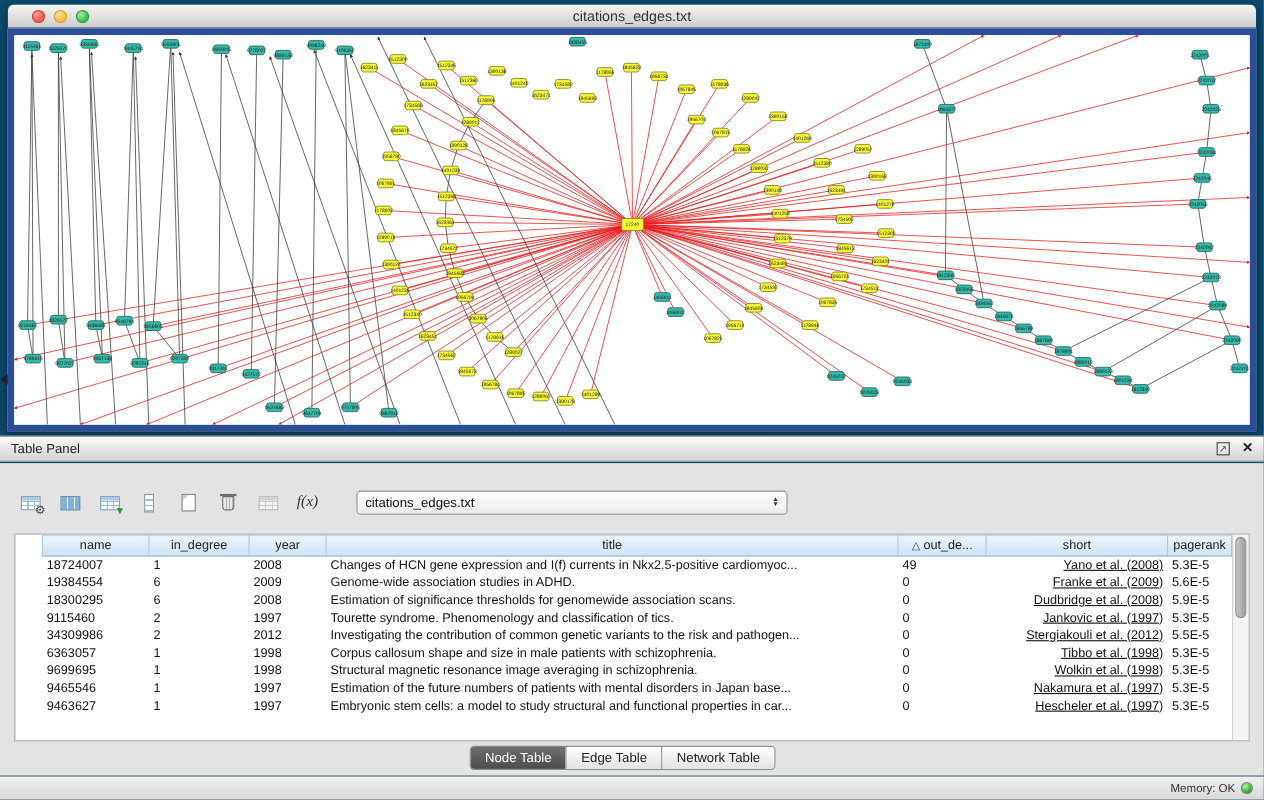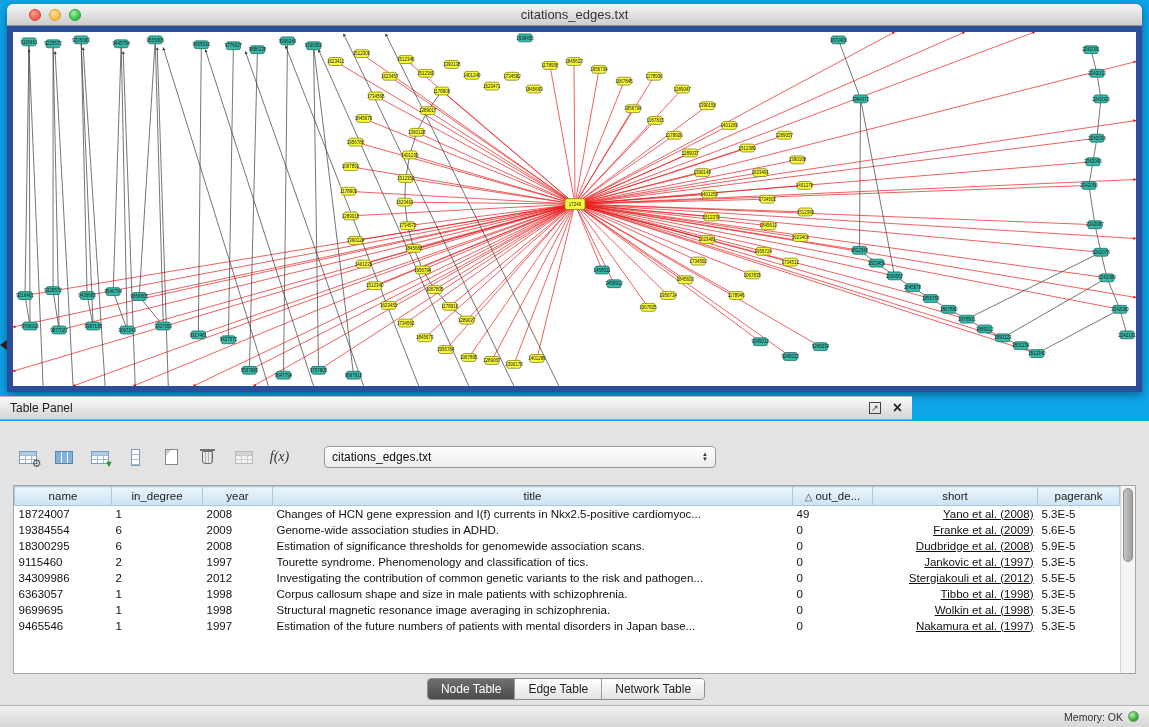--- a/index.html
+++ b/index.html
@@ -1,18 +1,18 @@
 <!DOCTYPE html>
 <html><head>
 <meta charset="utf-8">
 <style>
   * { margin:0; padding:0; box-sizing:border-box; }
   html,body { background:#c9c9c9; }
   body { font-family:"Liberation Sans", sans-serif; }
-  .screen { position:relative; width:1149px; height:727px; background:#0ea5e9; overflow:hidden; }
+  .screen { position:relative; width:1149px; height:727px; background:#0c4a6e; overflow:hidden; }
 
   
   .graph-window { position:absolute; left:7px; top:4px; width:1135px; height:388px;
     border-radius:6px 6px 2px 2px; box-shadow:0 3px 10px rgba(0,0,0,.4); }
   .titlebar { position:relative; height:22px; border-radius:6px 6px 0 0;
     background:linear-gradient(#f5f5f5,#cdcdcd); border-bottom:1px solid #8f8f8f;
     display:flex; align-items:center; }
   .traffic { position:absolute; left:22px; top:5px; display:flex; gap:8px; }
   .tl { width:12px; height:12px; border-radius:50%; }
   .tl.red { background:radial-gradient(circle at 35% 30%, #ff9d97,#f95b51 65%); border:1px solid #ce4136; }
@@ -21,21 +21,21 @@
   .win-title { flex:1; text-align:center; font-size:13px; color:#333; }
   .canvas-frame { position:absolute; left:0; right:0; top:22px; bottom:0;
     border:6px solid #2c4d99; background:#fff; }
   .canvas-frame svg { display:block; width:100%; height:100%; background:#fff; }
 
   
   .collapse-arrow { position:absolute; left:0; top:340px; width:0; height:0;
     border-top:5px solid transparent; border-bottom:5px solid transparent; border-right:7px solid #222; }
 
   
-  .panel-header { position:absolute; left:0; top:396px; width:912px; height:24px;
+  .panel-header { position:absolute; left:0; top:396px; width:1149px; height:24px;
     background:linear-gradient(#fafafa,#d4d4d4); border-top:1px solid #b5b5b5; border-bottom:1px solid #a0a0a0;
     display:flex; align-items:center; padding:0 10px; }
   .panel-title { font-size:12px; color:#222; }
   .panel-header .spacer { flex:1; }
   .float-icon { width:12px; height:12px; border:1px solid #444; font-size:9px; line-height:10px;
     text-align:center; color:#444; margin-right:12px; cursor:default; }
   .close-icon { font-size:16px; font-weight:bold; color:#222; line-height:14px; cursor:default; }
 
   .panel-body { position:absolute; left:0; top:421px; width:1149px; height:284px; background:#e3e3e3; }
 
@@ -58,21 +58,21 @@
     background:linear-gradient(135deg,#cfcfcf 0 4px,#fff 4px); }
   .mini-trash { width:11px; height:13px; border:1px solid #6e6e6e; border-radius:1px 1px 3px 3px; position:relative;
     background:repeating-linear-gradient(to right,#e8e8e8 0 2px,#b5b5b5 2px 3px); }
   .mini-trash:before { content:""; position:absolute; left:-3px; top:-3px; width:15px; height:2px; background:#6e6e6e; }
   .fx { font-family:Liberation Serif, serif; font-style:italic; font-size:14px; color:#333; }
   .combo { margin-left:22px; width:392px; height:22px; border:1px solid #979797; border-radius:4px;
     background:linear-gradient(#ffffff,#ebebeb); display:flex; align-items:center; padding:0 7px; font-size:12px; color:#111; }
   .combo .arrows { margin-left:auto; display:flex; flex-direction:column; font-size:6px; color:#333; line-height:5px; }
 
   
-  .table-scroll { position:absolute; left:13px; right:13px; top:64px; height:189px; background:#fff; border:1px solid #a6a6a6; overflow:hidden; }
+  .table-scroll { position:absolute; left:13px; right:13px; top:64px; height:189px; background:#fff; border:1px solid #a6a6a6; overflow:hidden;padding-left:24px; }
   table.data { border-collapse:collapse; table-layout:fixed; width:calc(100% - 15px); font-size:11.5px; color:#111; }
   table.data th { height:19px; font-weight:normal; font-size:11.5px; color:#222; text-align:center;
     background:linear-gradient(#eaf5fd,#cde3f2); border:1px solid #a9c7dd; overflow:hidden; white-space:nowrap; }
   table.data td { height:16px; padding:0 4px; white-space:nowrap; overflow:hidden; text-overflow:ellipsis; }
   td.col-short { text-align:right;text-decoration:underline; }
   .sort-ind { margin-right:3px; font-size:10px; color:#445; }
   .vscroll { position:absolute; top:0; right:0; bottom:0; width:15px; background:#f4f4f4; border-left:1px solid #d4d4d4; }
   .vthumb { position:absolute; top:2px; left:2px; width:10px; height:74px; border-radius:6px;
     background:linear-gradient(to right,#c6c6c6,#9f9f9f); border:1px solid #8f8f8f; }
 
@@ -696,20 +696,29 @@
             </tr>
             <tr>
               <td class="col-name">9465546</td>
               <td class="col-in_degree">1</td>
               <td class="col-year">1997</td>
               <td class="col-title">Estimation of the future numbers of patients with mental disorders in Japan base...</td>
               <td class="col-out_degree">0</td>
               <td class="col-short">Nakamura et al. (1997)</td>
               <td class="col-pagerank">5.3E-5</td>
             </tr>
+            <tr>
+              <td class="col-name">9463627</td>
+              <td class="col-in_degree">1</td>
+              <td class="col-year">1997</td>
+              <td class="col-title">Embryonic stem cells: a model to study structural and functional properties in car...</td>
+              <td class="col-out_degree">0</td>
+              <td class="col-short">Hescheler et al. (1997)</td>
+              <td class="col-pagerank">5.3E-5</td>
+            </tr>
           </tbody>
       </table>
       <div class="vscroll">
         <div class="vthumb"></div>
       </div>
     </div>
 
     <div class="tabbar">
       <div class="tabseg">
         <button class="tab active">Node Table</button>

